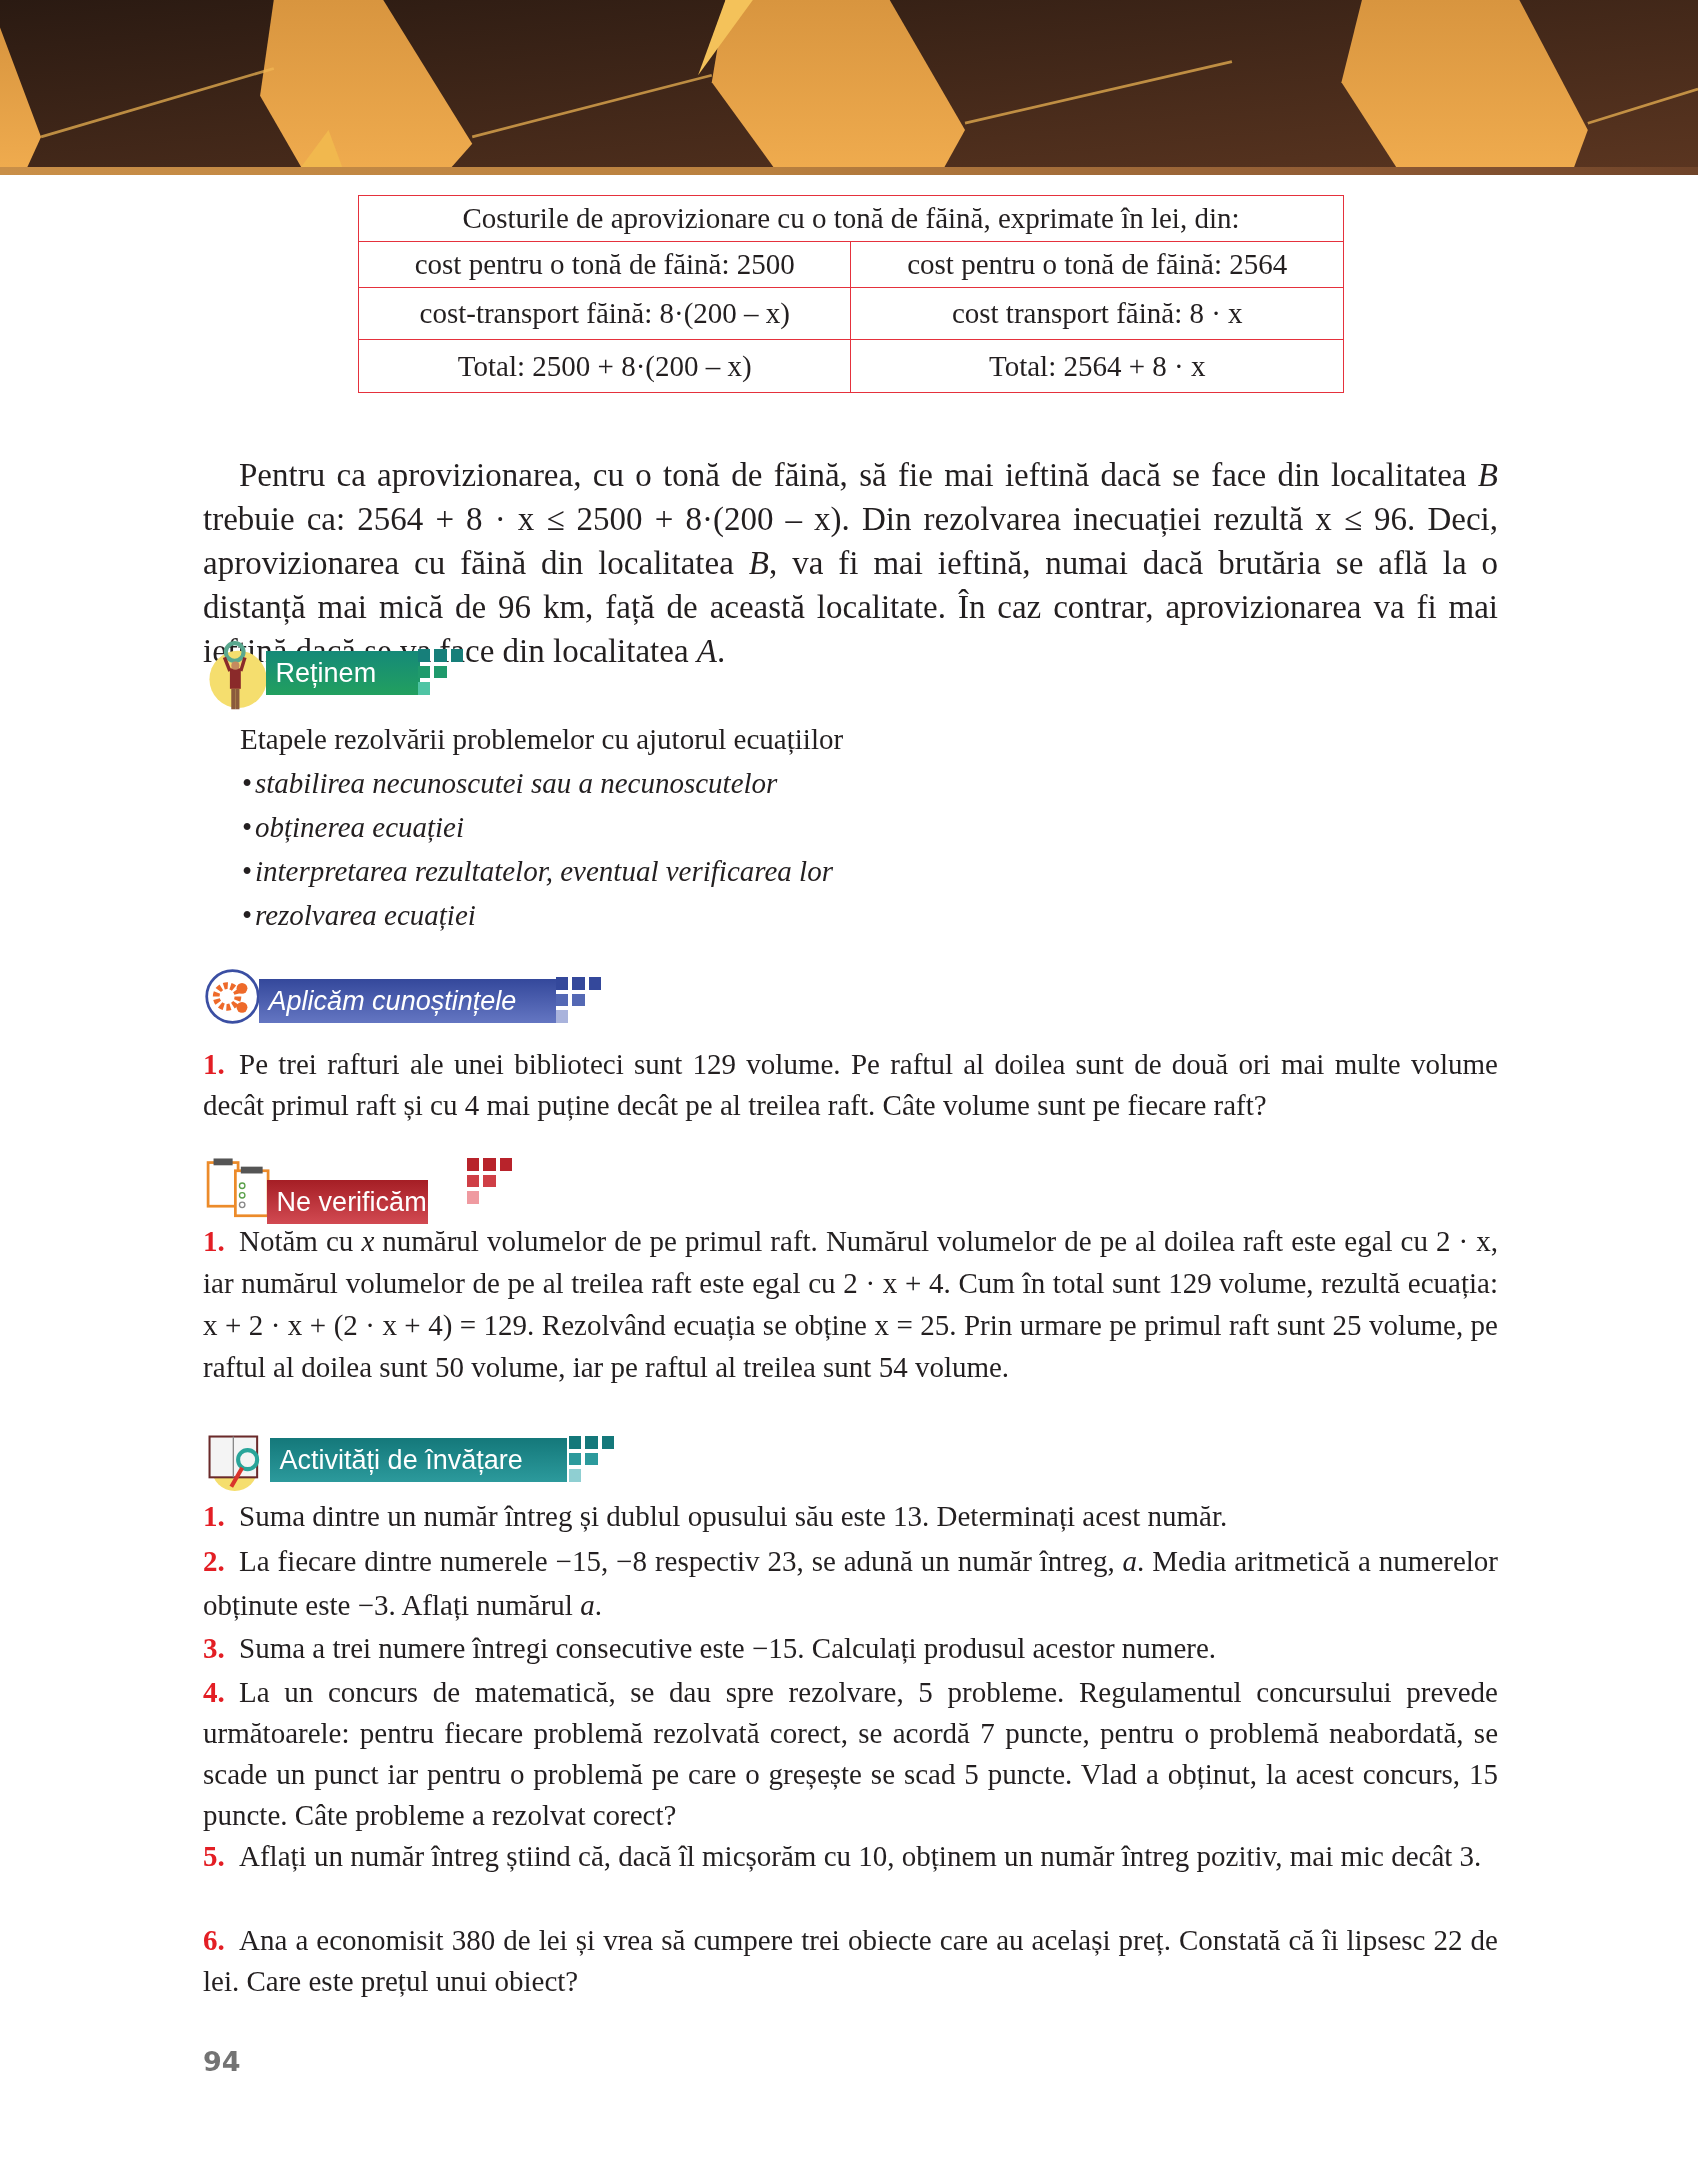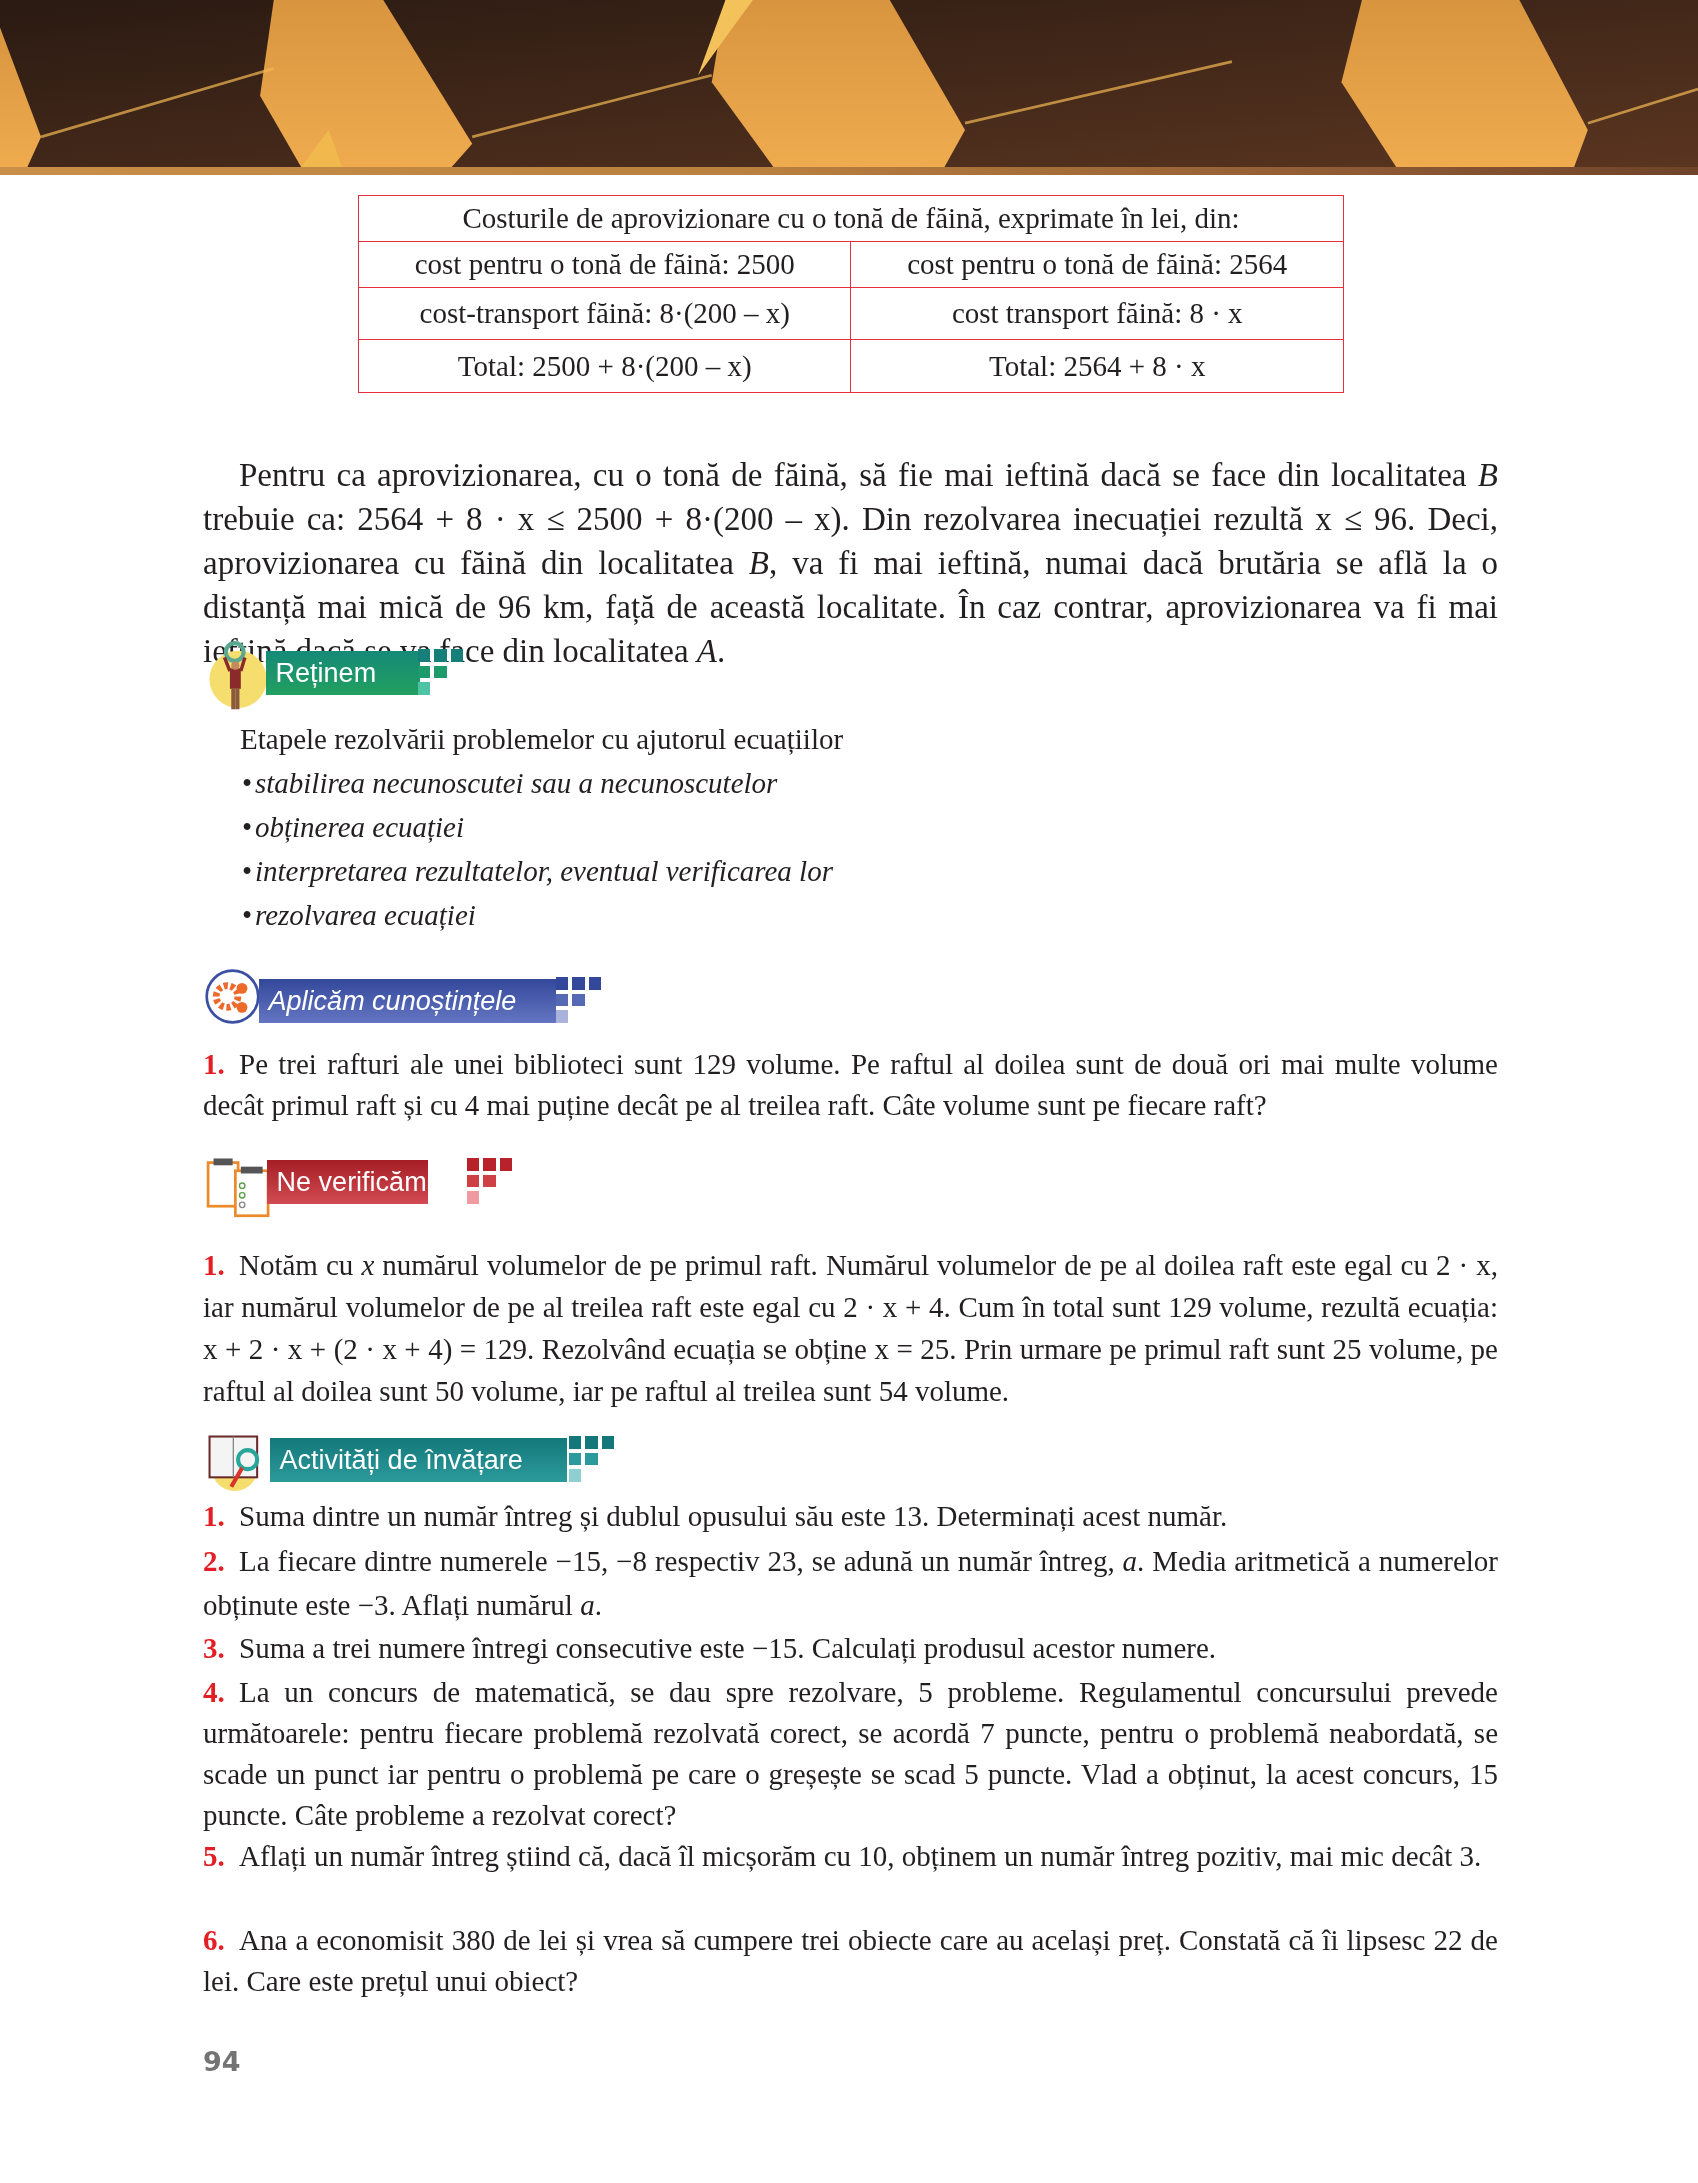--- a/index.html
+++ b/index.html
@@ -160,32 +160,32 @@
 <div class="badge" style="left:204px; top:1146px; width:315px;">
   <svg class="icon" style="left:0; top:0;" width="75" height="72" viewBox="0 0 110 105">
     <rect x="6" y="24" width="44" height="64" fill="#fff" stroke="#ec8b2a" stroke-width="4"></rect>
     <rect x="46" y="36" width="48" height="66" fill="#fff" stroke="#ec8b2a" stroke-width="4"></rect>
     <rect x="14" y="18" width="28" height="10" fill="#555"></rect>
     <rect x="54" y="30" width="32" height="10" fill="#555"></rect>
     <circle cx="56" cy="58" r="4" fill="none" stroke="#5aa04a" stroke-width="2"></circle>
     <circle cx="56" cy="72" r="4" fill="none" stroke="#5aa04a" stroke-width="2"></circle>
     <circle cx="56" cy="86" r="4" fill="none" stroke="#888" stroke-width="2"></circle>
   </svg>
-  <div class="bar" style="left:63px; width:151px; background: linear-gradient(180deg,#a51e25,#d24a52);">Ne verificăm</div>
+  <div class="bar" style="left:63px; width:151px; background: linear-gradient(180deg,#a51e25,#d24a52); margin-top: 20px;">Ne verificăm</div>
   <div class="squares" style="left:263px;">
     <span style="left:0; top:0; background:#b8232b;"></span>
       <span style="left:16.4px; top:0; background:#b8232b;"></span>
       <span style="left:33px; top:0; background:#b8232b;"></span>
     <span style="left:0; top:16.4px; background:#cf3f46;"></span>
       <span style="left:16.4px; top:16.4px; background:#cf3f46;"></span>
     <span style="left:0; top:33px; background:#ef9aa0;"></span>
   </div>
 </div>
 
-<div class="exercise" style="top:1220px; line-height:42px;margin-top:24px;">
+<div class="exercise" style="top:1220px; line-height:42px;">
   <span class="num">1.</span><span>Notăm cu </span><i>x</i><span> numărul volumelor de pe primul raft. Numărul volumelor de pe al doilea raft este egal cu </span><span>2 · x</span><span>, iar numărul volumelor de pe al treilea raft este egal cu </span><span>2 · x + 4</span><span>. Cum în total sunt 129 volume, rezultă ecuația: </span><span>x + 2 · x + (2 · x + 4) = 129</span><span>. Rezolvând ecuația se obține </span><span>x = 25</span><span>. Prin urmare pe primul raft sunt 25 volume, pe raftul al doilea sunt 50 volume, iar pe raftul al treilea sunt 54 volume.</span>
 </div>
 
 <div class="badge" style="left:204px; top:1424px; width:424px;">
   <svg class="icon" style="left:0; top:2.7px;" width="75" height="68" viewBox="0 0 110 100">
     <circle cx="45" cy="60" r="34" fill="#f5de6e"></circle>
     <rect x="8" y="14" width="70" height="60" fill="#f4f4f4" stroke="#6a2a2a" stroke-width="3"></rect>
     <line x1="43" y1="14" x2="43" y2="74" stroke="#888" stroke-width="2"></line>
     <circle cx="64" cy="48" r="14" fill="none" stroke="#2aa59a" stroke-width="6"></circle>
     <line x1="56" y1="60" x2="40" y2="88" stroke="#d9342b" stroke-width="6"></line>

